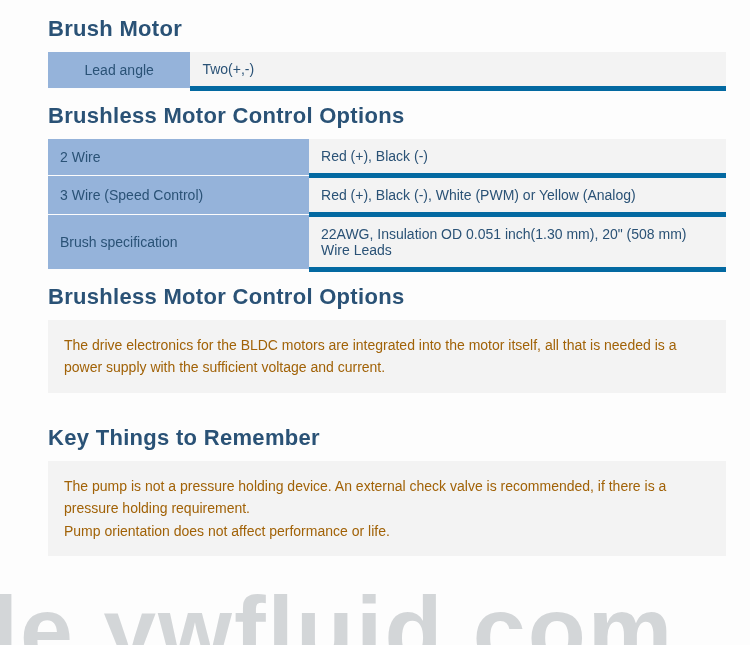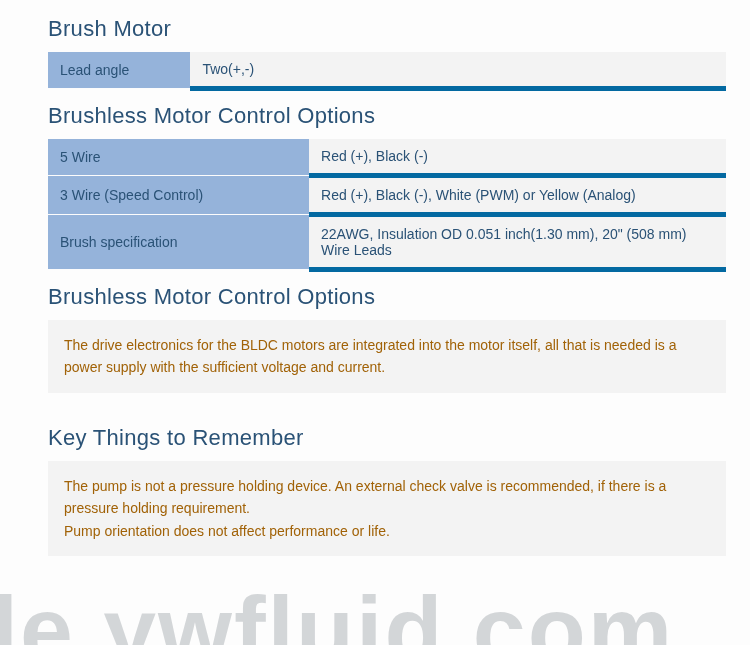--- a/index.html
+++ b/index.html
@@ -9,40 +9,41 @@
       background: #fdfdfd;
       font-family: Arial, Helvetica, sans-serif;
       font-size: 14px;
       color: #2a5276;
       padding: 8px 24px 0 48px;
       position: relative;
       overflow: hidden;
     }
     .section-title {
       font-size: 22px;
-      font-weight: 400;
+      font-weight: 700;
       color: #2a5276;
       margin: 8px 0 10px 0;
       letter-spacing: 0.3px;
     }
     table {
       width: 100%;
       border-collapse: collapse;
       margin-bottom: 12px;
     }
     td {
       padding: 9px 12px;
       font-size: 14px;
       color: #2a5276;
       vertical-align: middle;
     }
     .label-cell {
       background: #95b3da;
       width: 21%;
       border-bottom: 1px solid #fcfcfc;
+      text-align: center;
     }
     .label-cell-wide {
       background: #95b3da;
       width: 38.5%;
       border-bottom: 1px solid #fcfcfc;
     }
     .value-cell {
       background: #f3f3f3;
       border-bottom: 5px solid #0369a1;
     }
@@ -79,21 +80,21 @@
     <td class="label-cell">Lead angle</td>
     <td class="value-cell">Two(+,-)</td>
   </tr>
 </tbody>
   </table>
 
 <div class="section-title">Brushless Motor Control Options</div>
 <table>
   <tbody>
       <tr>
-    <td class="label-cell-wide">5 Wire</td>
+    <td class="label-cell-wide">2 Wire</td>
     <td class="value-cell">Red (+), Black (-)</td>
   </tr>
   <tr>
     <td class="label-cell-wide">3 Wire (Speed Control)</td>
     <td class="value-cell">Red (+), Black (-), White (PWM) or Yellow (Analog)</td>
   </tr>
   <tr>
     <td class="label-cell-wide">Brush specification</td>
     <td class="value-cell">22AWG, Insulation OD 0.051 inch(1.30 mm), 20" (508 mm) Wire Leads</td>
   </tr>

